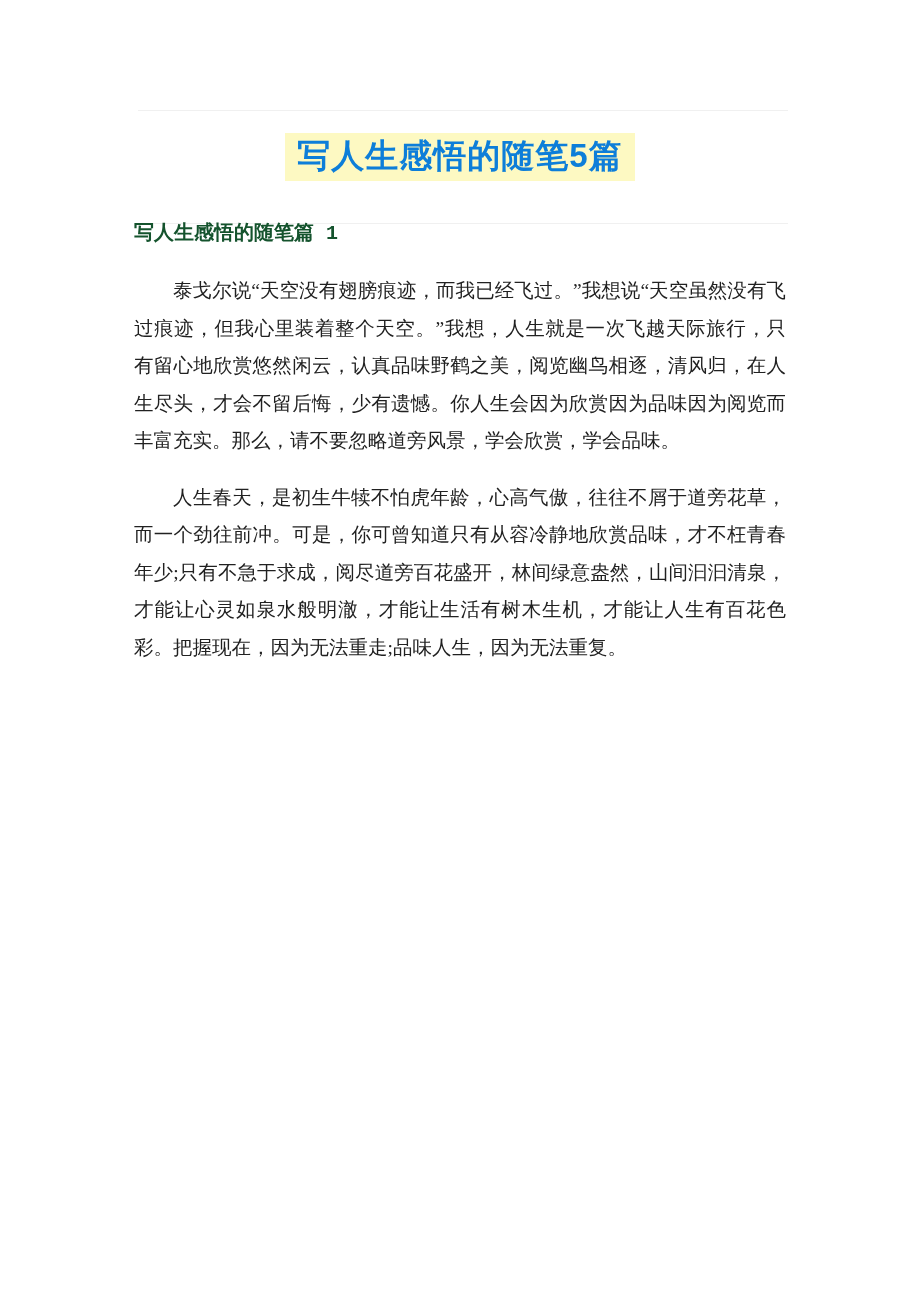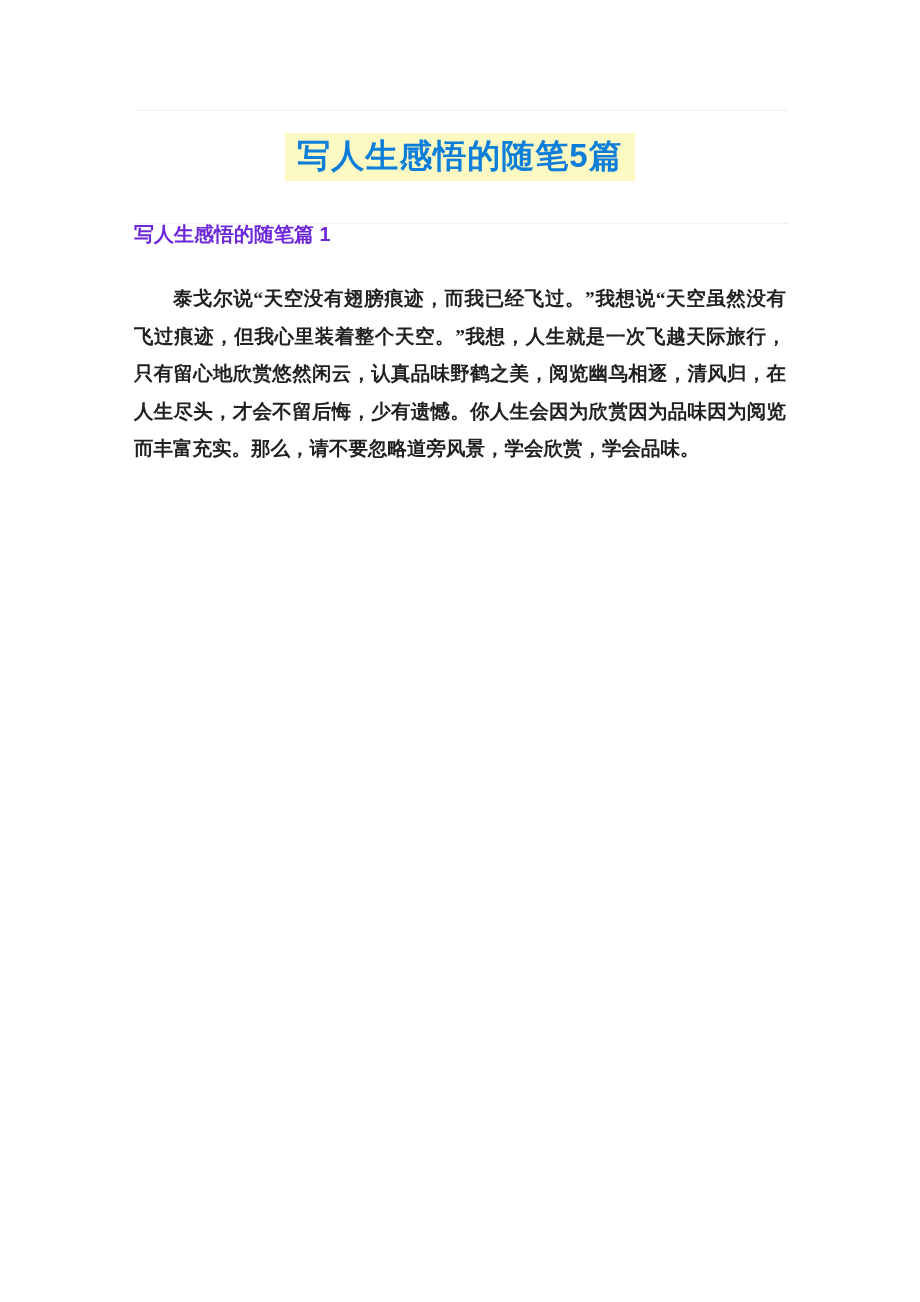--- a/index.html
+++ b/index.html
@@ -40,32 +40,31 @@
     font-size: 33px;
     font-weight: bold;
     line-height: 1.1;
     padding: 5px 12px 7px 12px;
     letter-spacing: 1px;
   }
   .subtitle {
     position: absolute;
     top: 221px;
     left: 134px;
-    color: #6d28d9;
-    font-family: Liberation Sans, sans-serif;
+    color: #14532d;
+    font-family: Liberation Mono, monospace;
     font-size: 20px;
     font-weight: bold;
     line-height: 1.3;
   }
   .content {
     position: absolute;
-    top: 280px;
+    top: 272px;
     left: 134px;
     width: 652px;
-    font-weight: bold;
   }
   .para {
     margin: 0 0 19px 0;
     font-size: 19.5px;
     line-height: 37.5px;
     color: #212121;
     text-align: justify;
     text-indent: 2em;
     word-break: break-all;
   }
@@ -79,15 +78,16 @@
   <div class="faint-rule r2"></div>
 
   <div class="title-wrap">
     <span class="title-highlight">写人生感悟的随笔5篇</span>
   </div>
 
   <div class="subtitle">写人生感悟的随笔篇 1</div>
 
   <div class="content">
     <p class="para">泰戈尔说“天空没有翅膀痕迹，而我已经飞过。”我想说“天空虽然没有飞过痕迹，但我心里装着整个天空。”我想，人生就是一次飞越天际旅行，只有留心地欣赏悠然闲云，认真品味野鹤之美，阅览幽鸟相逐，清风归，在人生尽头，才会不留后悔，少有遗憾。你人生会因为欣赏因为品味因为阅览而丰富充实。那么，请不要忽略道旁风景，学会欣赏，学会品味。</p>
+    <p class="para">人生春天，是初生牛犊不怕虎年龄，心高气傲，往往不屑于道旁花草，而一个劲往前冲。可是，你可曾知道只有从容冷静地欣赏品味，才不枉青春年少;只有不急于求成，阅尽道旁百花盛开，林间绿意盎然，山间汩汩清泉，才能让心灵如泉水般明澈，才能让生活有树木生机，才能让人生有百花色彩。把握现在，因为无法重走;品味人生，因为无法重复。</p>
   </div>
 
 </div>
 
 </body></html>

